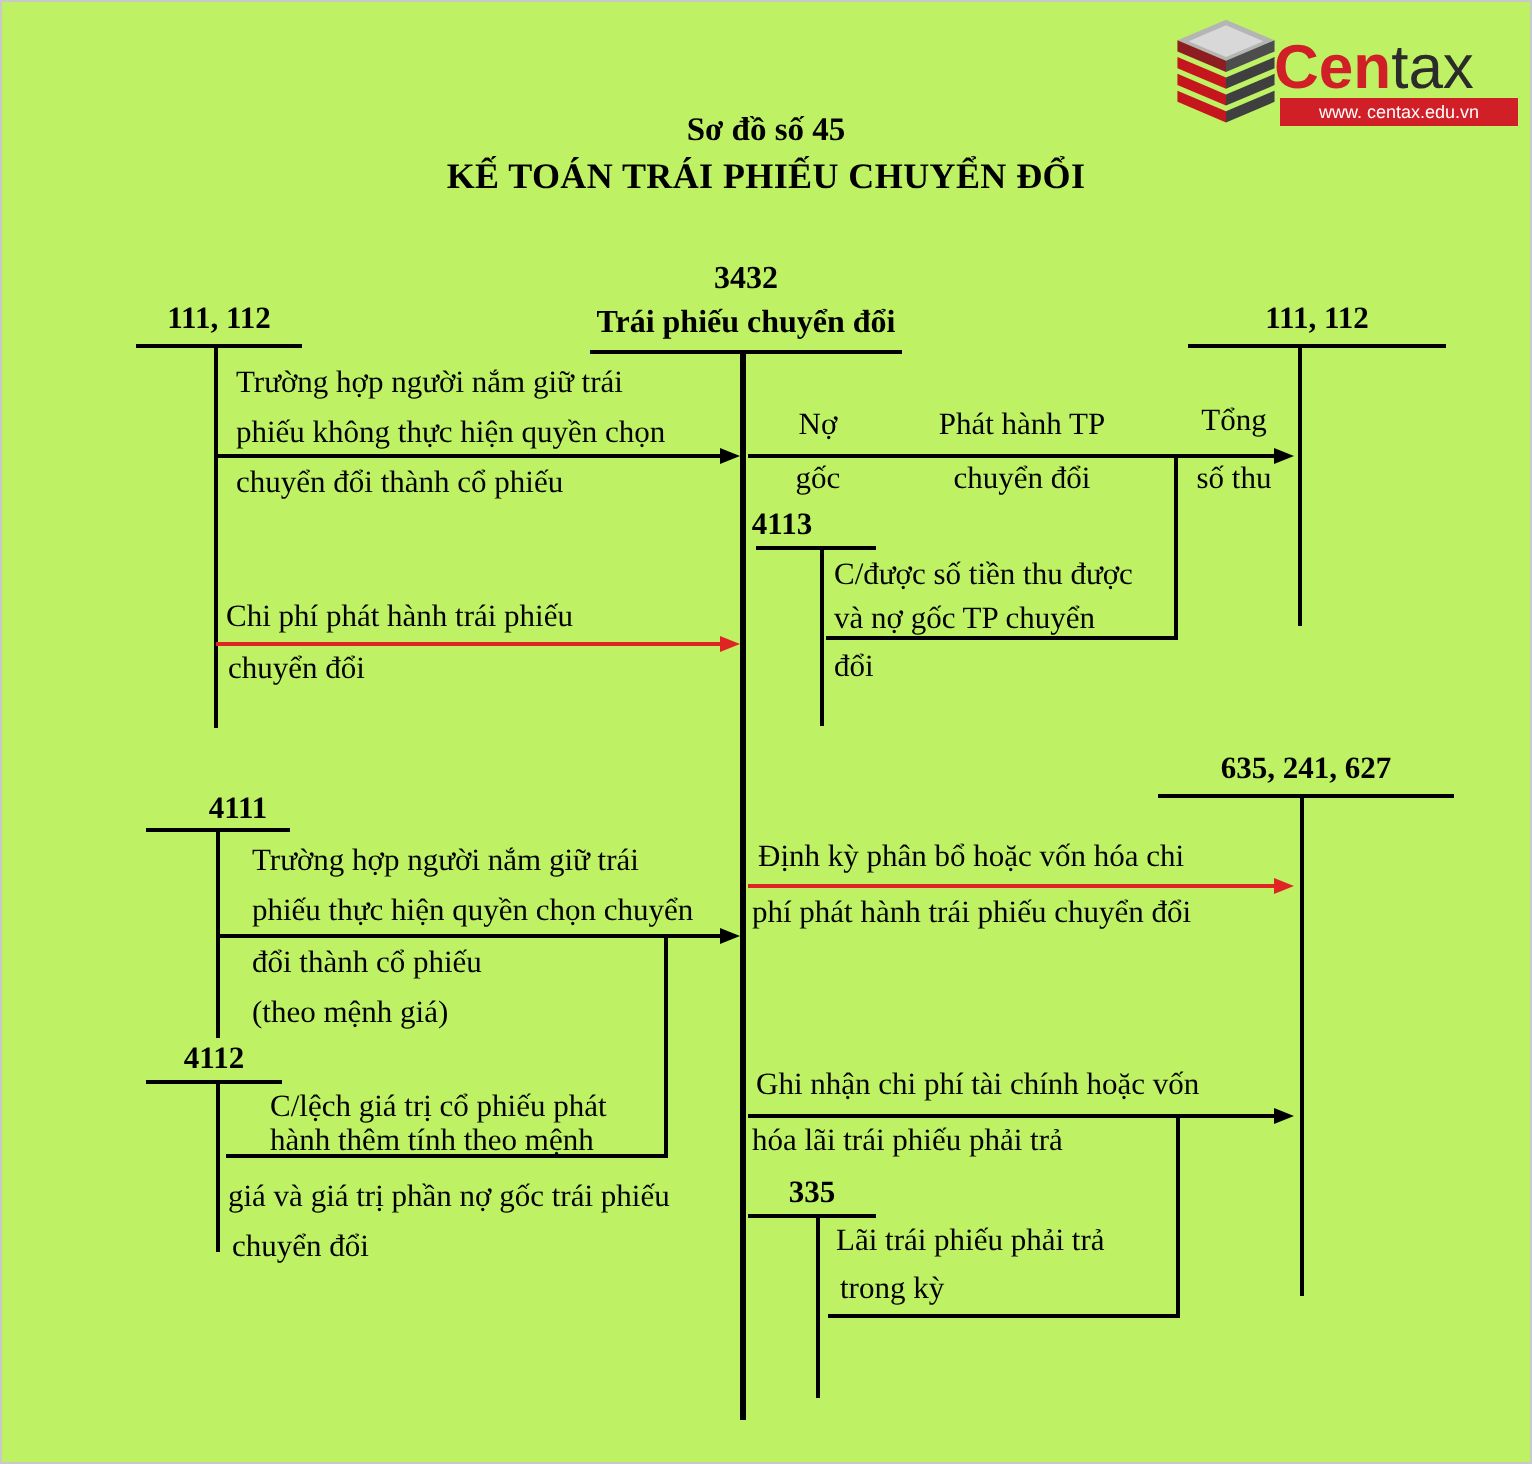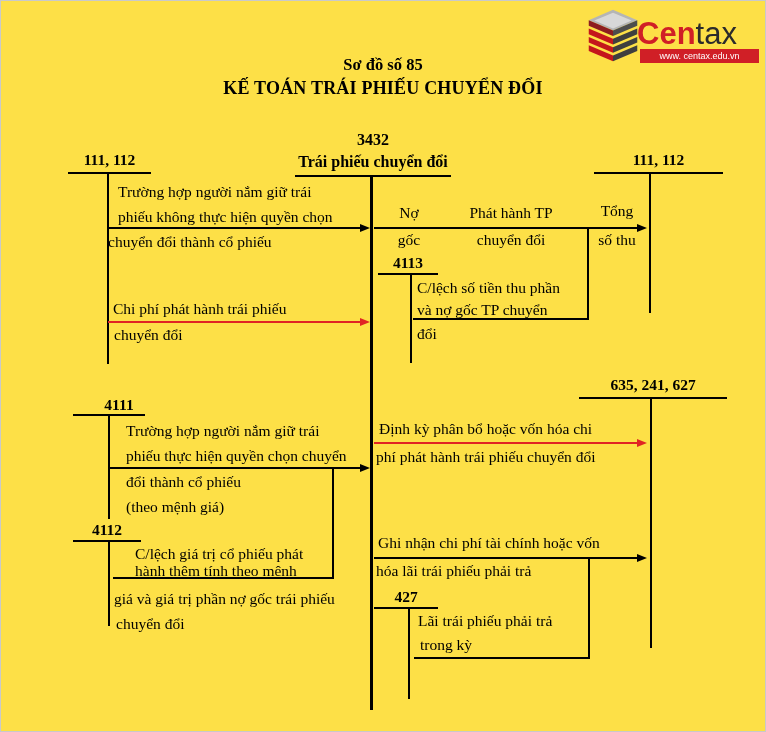--- a/index.html
+++ b/index.html
@@ -1,18 +1,18 @@
 <!DOCTYPE html>
 <html><head>
 <meta charset="utf-8">
 <style>
   html,body{margin:0;padding:0;background:#fff;}
   #canvas{
     position:relative;width:764px;height:730px;margin:0;
-    background:#fde047;border:1px solid #c9c9c9;overflow:hidden;
+    background:#bef264;border:1px solid #c9c9c9;overflow:hidden;
     font-family:"Liberation Serif","DejaVu Serif",serif;color:#000;
   }
   .t{position:absolute;font-size:15.5px;line-height:19px;white-space:nowrap;}
   .ctr{text-align:center;}
   .hl{position:absolute;height:2px;background:#000;}
   .vl{position:absolute;width:2px;background:#000;}
   .thick{width:3px;}
   .redline{background:#e02424;}
   .ah{position:absolute;width:0;height:0;
       border-top:4.5px solid transparent;border-bottom:4.5px solid transparent;
@@ -44,54 +44,54 @@
     <polygon points="4,29 30,40 30,46 4,35" fill="#c4161c"></polygon>
     <polygon points="30,40 56,29 56,35 30,46" fill="#3f3f3f"></polygon>
     <polygon points="4,38 30,49 30,55 4,44" fill="#c4161c"></polygon>
     <polygon points="30,49 56,38 56,44 30,55" fill="#3f3f3f"></polygon>
   </svg>
   <div class="logo-brand"><span class="logo-red">Cen</span><span class="logo-dark">tax</span></div>
   <div class="logo-bar">
       <span>www. centax.edu.vn</span>
     </div>
 
-  <div class="t title1 ctr" style="left:0;top:54px;width:764px;">Sơ đồ số 85</div>
+  <div class="t title1 ctr" style="left:0;top:54px;width:764px;">Sơ đồ số 45</div>
   <div class="t title2 ctr" style="left:0;top:78px;width:764px;">KẾ TOÁN TRÁI PHIẾU CHUYỂN ĐỔI</div>
 
   <div class="t hdr ctr" style="left:330px;top:129px;width:84px;">3432</div>
   <div class="t hdr ctr" style="left:282px;top:151px;width:180px;">Trái phiếu chuyển đổi</div>
   <div class="hl" style="left:294px;top:174px;width:156px;"></div>
   <div class="vl thick" style="left:369px;top:176px;height:533px;"></div>
 
   <div class="t acct ctr" style="left:67px;top:149px;width:83px;">111, 112</div>
   <div class="hl" style="left:67px;top:171px;width:83px;"></div>
   <div class="vl" style="left:106px;top:173px;height:190px;"></div>
 
   <div class="t" style="left:117px;top:181px;">Trường hợp người nắm giữ trái</div>
   <div class="t" style="left:117px;top:206px;">phiếu không thực hiện quyền chọn</div>
-  <div class="t" style="left:107px;top:231px;text-align:center;">chuyển đổi thành cổ phiếu</div>
+  <div class="t" style="left:117px;top:231px;text-align:center;">chuyển đổi thành cổ phiếu</div>
   <div class="hl" style="left:107px;top:226px;width:254px;"></div>
   <div class="ah" style="left:359px;top:222.5px;"></div>
 
   <div class="t ctr" style="left:385px;top:202px;width:46px;">Nợ</div>
   <div class="t ctr" style="left:385px;top:229px;width:46px;">gốc</div>
   <div class="t ctr" style="left:450px;top:202px;width:120px;">Phát hành TP</div>
   <div class="t ctr" style="left:450px;top:229px;width:120px;">chuyển đổi</div>
   <div class="t ctr" style="left:588px;top:200px;width:56px;">Tổng</div>
   <div class="t ctr" style="left:588px;top:229px;width:56px;">số thu</div>
   <div class="hl" style="left:373px;top:226px;width:264px;"></div>
   <div class="ah" style="left:636px;top:222.5px;"></div>
 
   <div class="vl" style="left:586px;top:227px;height:92px;"></div>
   <div class="hl" style="left:412px;top:317px;width:176px;"></div>
 
-  <div class="t acct ctr" style="left:377px;top:252px;width:60px;">4113</div>
+  <div class="t acct ctr" style="left:360px;top:252px;width:60px;">4113</div>
   <div class="hl" style="left:377px;top:272px;width:60px;"></div>
   <div class="vl" style="left:409px;top:274px;height:88px;"></div>
-  <div class="t" style="left:416px;top:277px;">C/lệch số tiền thu phần</div>
+  <div class="t" style="left:416px;top:277px;">C/được số tiền thu được</div>
   <div class="t" style="left:416px;top:299px;">và nợ gốc TP chuyển</div>
   <div class="t" style="left:416px;top:323px;">đổi</div>
 
   <div class="t" style="left:112px;top:298px;">Chi phí phát hành trái phiếu</div>
   <div class="t" style="left:113px;top:324px;">chuyển đổi</div>
   <div class="hl redline" style="left:107px;top:320px;width:254px;"></div>
   <div class="ah red" style="left:359px;top:316.5px;"></div>
 
   <div class="t acct ctr" style="left:593px;top:149px;width:129px;">111, 112</div>
   <div class="hl" style="left:593px;top:171px;width:129px;"></div>
@@ -128,19 +128,19 @@
   <div class="ah red" style="left:636px;top:437.5px;"></div>
 
   <div class="t" style="left:375px;top:560px;">hóa lãi trái phiếu phải trả</div>
   <div class="t" style="left:377px;top:532px;">Ghi nhận chi phí tài chính hoặc vốn</div>
   <div class="hl" style="left:373px;top:556px;width:264px;"></div>
   <div class="ah" style="left:636px;top:552.5px;"></div>
 
   <div class="vl" style="left:587px;top:557px;height:101px;"></div>
   <div class="hl" style="left:413px;top:656px;width:176px;"></div>
 
-  <div class="t acct ctr" style="left:373px;top:586px;width:64px;">427</div>
+  <div class="t acct ctr" style="left:373px;top:586px;width:64px;">335</div>
   <div class="hl" style="left:373px;top:606px;width:64px;"></div>
   <div class="vl" style="left:407px;top:608px;height:90px;"></div>
   <div class="t" style="left:417px;top:610px;">Lãi trái phiếu phải trả</div>
   <div class="t" style="left:419px;top:634px;">trong kỳ</div>
 
 </div>
 
 </body></html>

